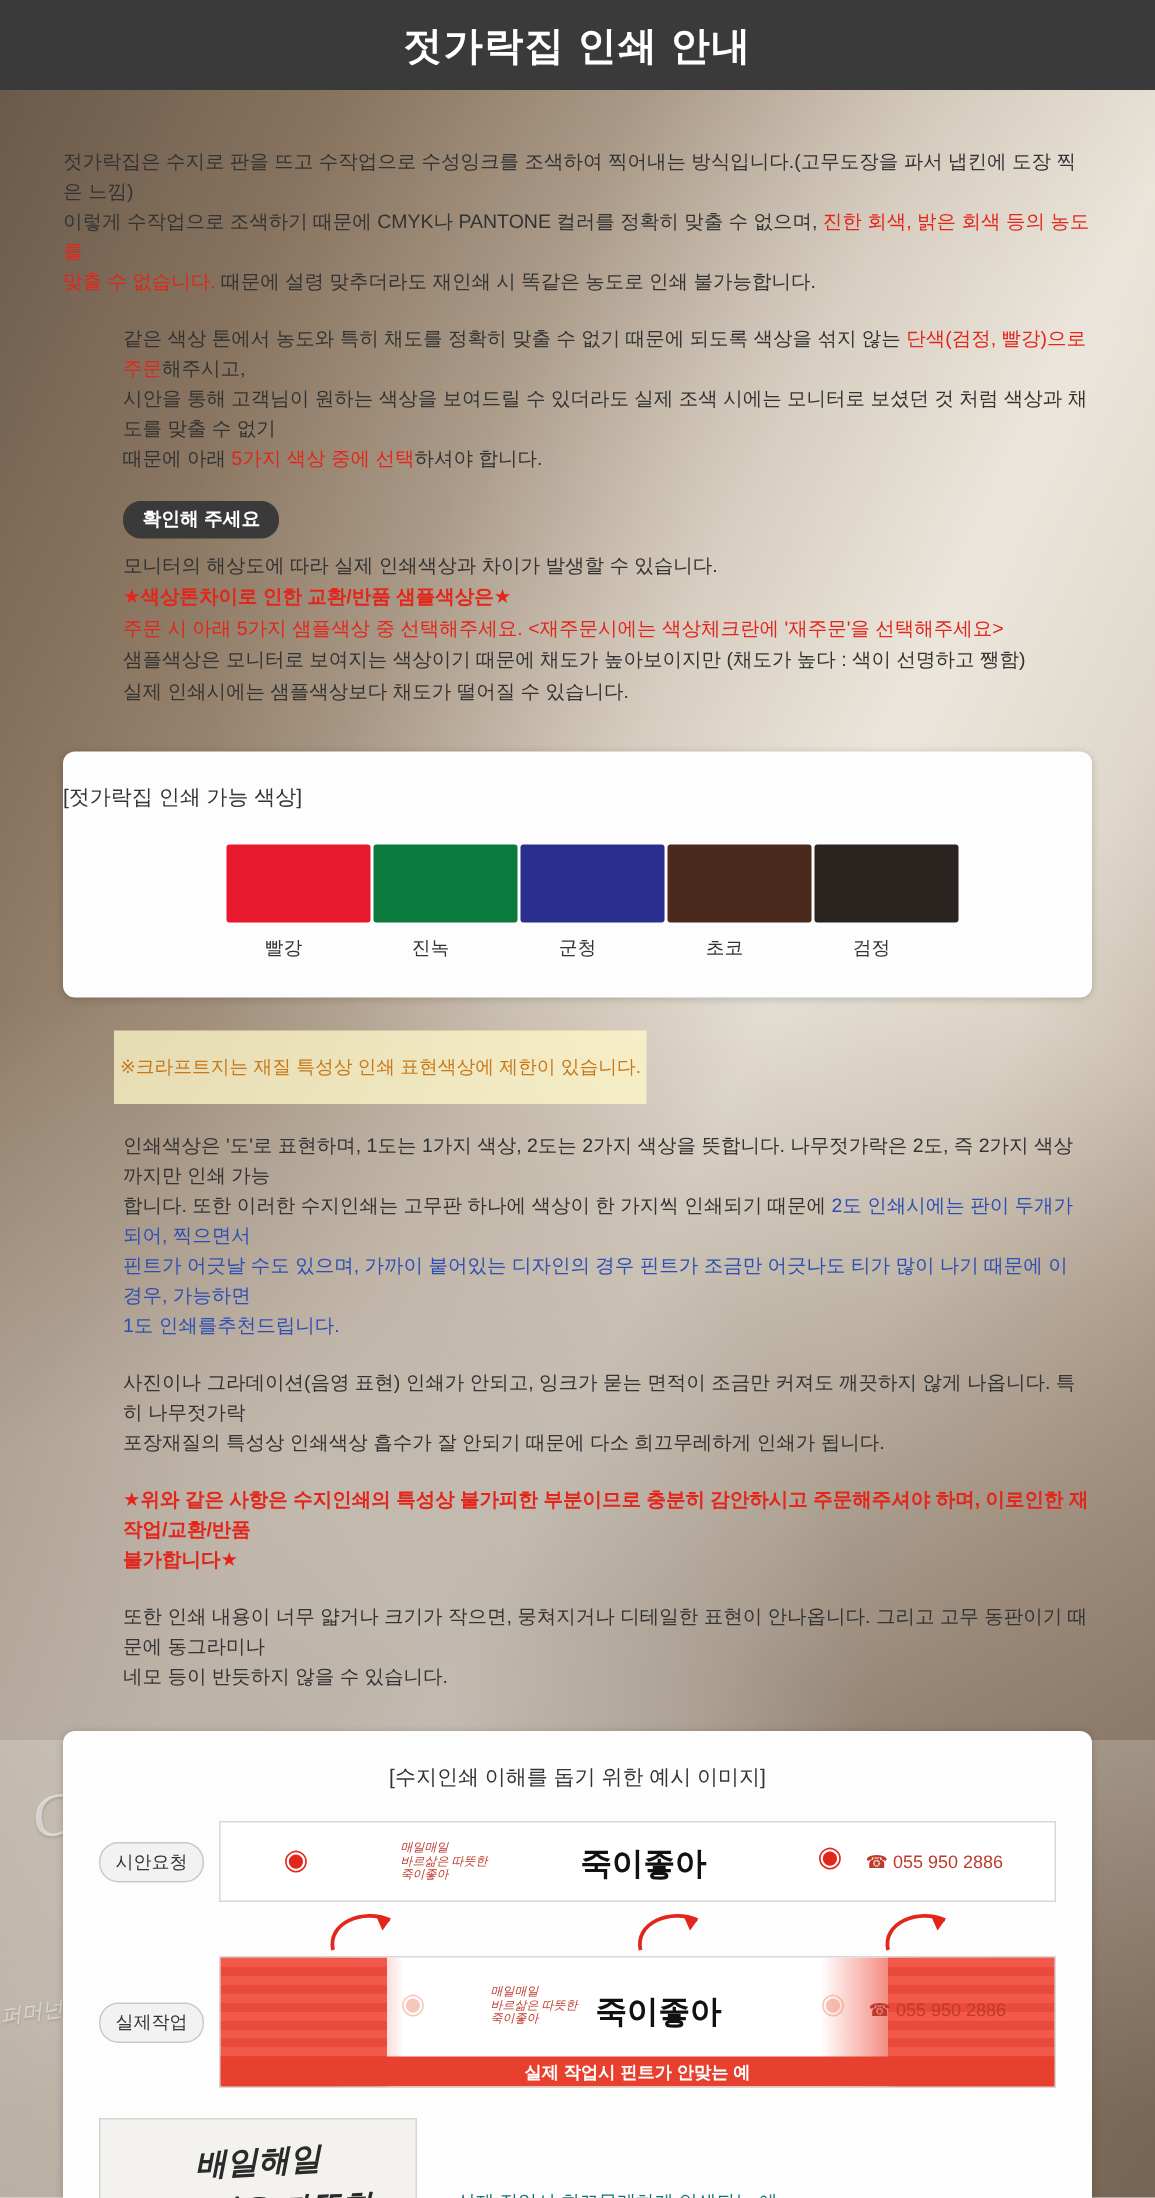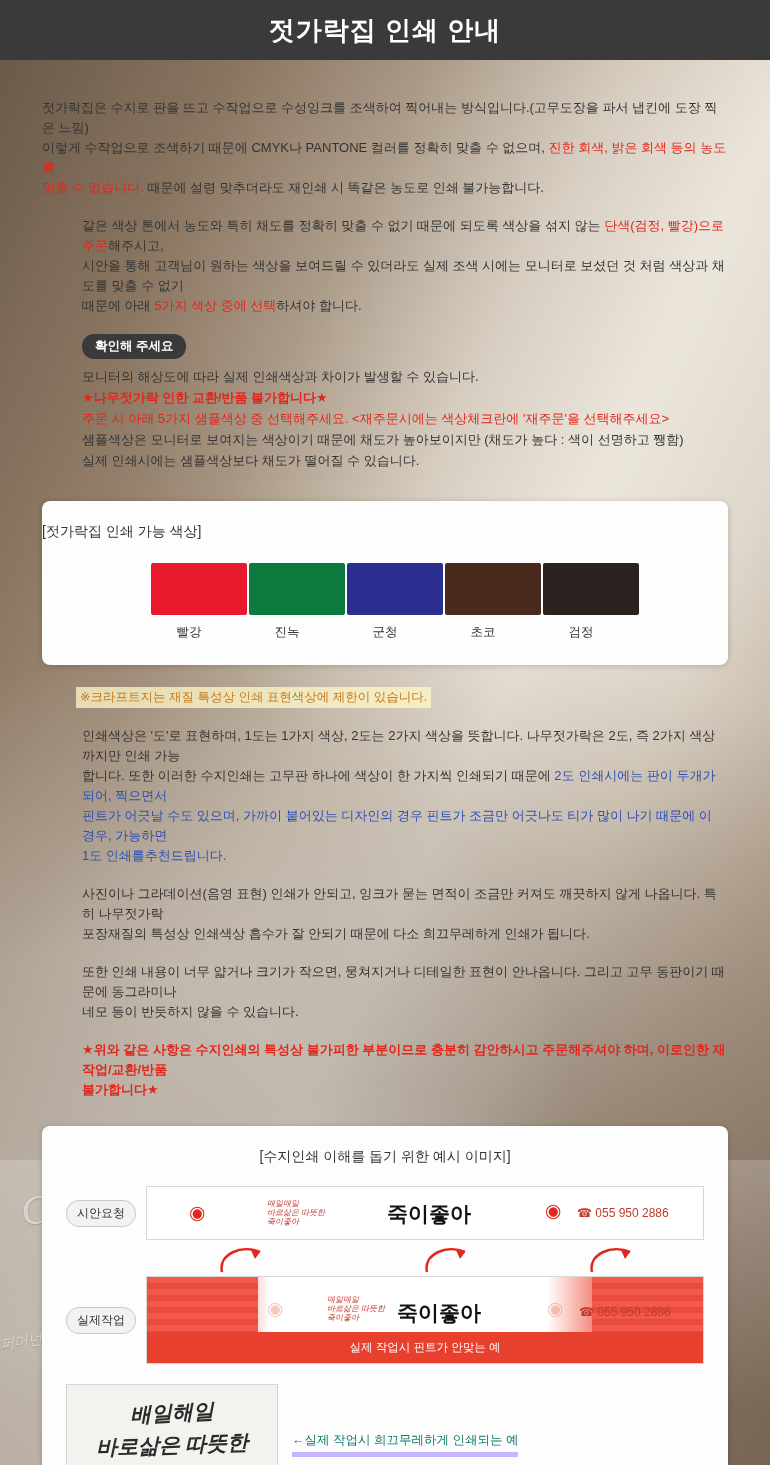--- a/index.html
+++ b/index.html
@@ -123,21 +123,21 @@
     color:#333;
   }
 
   .kraft-note{
     position:relative;z-index:4;
     margin:22px 42px 0 76px;
     font-size:12.5px;
     color:#c8781a;
     background:rgba(255,248,200,.75);
     display:inline-block;
-    padding:2px 4px;
+    padding:16px 4px;
   }
 
   
   .example-card{
     position:relative;z-index:4;
     margin:26px 42px 0 42px;
     background:#fdfdfd;
     border-radius:8px;
     box-shadow:0 1px 6px rgba(0,0,0,.18);
     padding:22px 24px 30px 24px;
@@ -177,23 +177,23 @@
     background:linear-gradient(90deg,#f05a4a 0%,#ef5544 12%,#ffffff 22%,#ffffff 72%,#ef5544 84%,#e8402e 100%);
     border:1px solid #d8d8d8;
     overflow:hidden;
   }
   .strip-red .redcap{
     position:absolute;left:0;top:0;width:20%;height:100%;
     background:repeating-linear-gradient(180deg,#f2594a 0 6px,#ea4a39 6px 12px);
   }
   .strip-red .redcap.r{left:auto;right:0;}
   .strip-red .bottombar{
-    position:absolute;left:0;right:0;bottom:0;height:31px;
+    position:absolute;left:0;right:0;bottom:0;height:20px;
     background:#e8402e;color:#fff;font-size:11.5px;
-    display:flex;align-items:center;justify-content:center;font-weight:normal;
+    display:flex;align-items:center;justify-content:center;font-weight:bold;
   }
 
   .mark{
     position:absolute;
     font-size:11px;
     color:#e3261c;
     white-space:nowrap;
   }
   .mark.fish{font-size:19px;}
   .mark.script{
@@ -275,21 +275,21 @@
 
     <p class="para blk">
       <span>같은 색상 톤에서 농도와 특히 채도를 정확히 맞출 수 없기 때문에 되도록 색상을 섞지 않는 </span><span class="red">단색(검정, 빨강)으로 주문</span><span>해주시고,</span><br>
       <span>시안을 통해 고객님이 원하는 색상을 보여드릴 수 있더라도 실제 조색 시에는 모니터로 보셨던 것 처럼 색상과 채도를 맞출 수 없기</span><br>
       <span>때문에 아래 </span><span class="red">5가지 색상 중에 선택</span><span>하셔야 합니다.</span>
     </p>
 
     <div class="blk">
       <div class="notice-tag">확인해 주세요</div>
       <div class="notice-line">모니터의 해상도에 따라 실제 인쇄색상과 차이가 발생할 수 있습니다.</div>
-      <div class="notice-line red-b">★나무젓가락 인한 교환/반품 불가합니다★</div>
+      <div class="notice-line red-b">★색상톤차이로 인한 교환/반품 샘플색상은★</div>
       <div class="notice-line red">주문 시 아래 5가지 샘플색상 중 선택해주세요. &lt;재주문시에는 색상체크란에 '재주문'을 선택해주세요&gt;</div>
       <div class="notice-line">샘플색상은 모니터로 보여지는 색상이기 때문에 채도가 높아보이지만 (채도가 높다 : 색이 선명하고 쨍함)</div>
       <div class="notice-line">실제 인쇄시에는 샘플색상보다 채도가 떨어질 수 있습니다.</div>
     </div>
   </div>
 
   
   <div class="color-card">
     <div class="color-card-title">[젓가락집 인쇄 가능 색상]</div>
     <div class="swatch-row">
@@ -325,28 +325,28 @@
       <span>합니다. 또한 이러한 수지인쇄는 고무판 하나에 색상이 한 가지씩 인쇄되기 때문에 </span><span class="blue">2도 인쇄시에는 판이 두개가 되어, 찍으면서</span><br>
       <span class="blue">핀트가 어긋날 수도 있으며, 가까이 붙어있는 디자인의 경우 핀트가 조금만 어긋나도 티가 많이 나기 때문에 이 경우, 가능하면</span><br>
       <span class="blue">1도 인쇄를추천드립니다.</span>
     </p>
 
     <p class="para blk">
       <span>사진이나 그라데이션(음영 표현) 인쇄가 안되고, 잉크가 묻는 면적이 조금만 커져도 깨끗하지 않게 나옵니다. 특히 나무젓가락</span><br>
       <span>포장재질의 특성상 인쇄색상 흡수가 잘 안되기 때문에 다소 희끄무레하게 인쇄가 됩니다.</span>
     </p>
 
+    <p class="para blk red-b">
+      <span>★위와 같은 사항은 수지인쇄의 특성상 불가피한 부분이므로 충분히 감안하시고 주문해주셔야 하며, 이로인한 재작업/교환/반품</span><br>
+      <span>불가합니다★</span>
+    </p>
+
     <p class="para blk">
       <span>또한 인쇄 내용이 너무 얇거나 크기가 작으면, 뭉쳐지거나 디테일한 표현이 안나옵니다. 그리고 고무 동판이기 때문에 동그라미나</span><br>
       <span>네모 등이 반듯하지 않을 수 있습니다.</span>
-    </p>
-
-    <p class="para blk red-b">
-      <span>★위와 같은 사항은 수지인쇄의 특성상 불가피한 부분이므로 충분히 감안하시고 주문해주셔야 하며, 이로인한 재작업/교환/반품</span><br>
-      <span>불가합니다★</span>
     </p>
   </div>
 
   
   <div class="example-card">
     <div class="example-title">[수지인쇄 이해를 돕기 위한 예시 이미지]</div>
 
     <div class="ex-row">
       <div class="ex-label">시안요청</div>
       <div class="strip-white">

